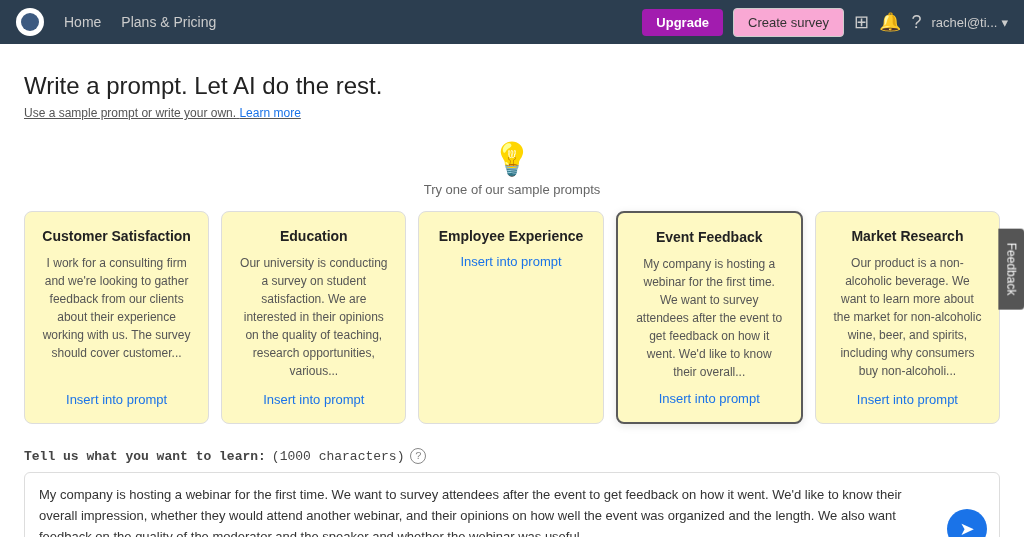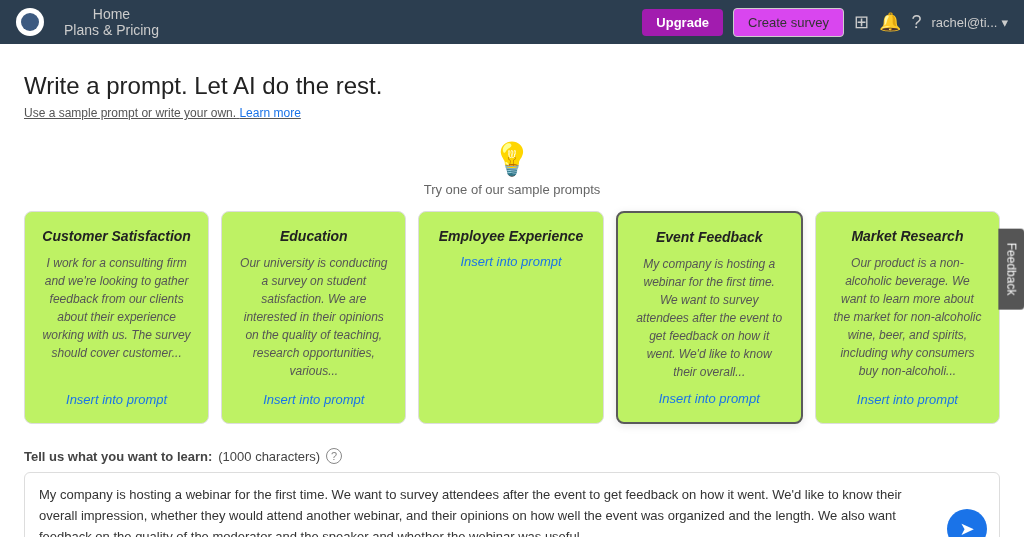--- a/index.html
+++ b/index.html
@@ -19,41 +19,41 @@
       background: #fff;
       border-radius: 50%;
       display: flex; align-items: center; justify-content: center;
       flex-shrink: 0;
     }
     .nav-logo-inner {
       width: 18px; height: 18px;
       border-radius: 50%;
       background: #3d5a80;
     }
-    .nav-links { display: flex; align-items: center; flex-direction: column; }
+    .nav-links { display: flex; gap: 20px; align-items: center; }
     .nav-link {
       color: #ccc;
       font-size: 14px;
       cursor: pointer;
       text-decoration: none;
     }
     .nav-spacer { flex: 1; }
     .nav-actions { display: flex; align-items: center; gap: 10px; }
     .btn-upgrade {
       background: #a21caf;
       color: #fff;
       border: none;
       border-radius: 4px;
       padding: 6px 14px;
       font-size: 13px;
       font-weight: 600;
       cursor: pointer;
     }
     .btn-create-survey {
-      background: #d946ef;
+      background: #f9a8d4;
       color: #333;
       border: 1px solid #ccc;
       border-radius: 4px;
       padding: 6px 14px;
       font-size: 13px;
       font-weight: 500;
       cursor: pointer;
     }
     .nav-icon {
       color: #ccc;
@@ -112,26 +112,25 @@
     .cards-row {
       display: flex;
       gap: 12px;
       margin-bottom: 24px;
     }
     .card {
       flex: 1;
       border: 1px solid #ddd;
       border-radius: 8px;
       padding: 16px;
-      background: #bef264;
+      background: #fef9c3;
       text-align: center;
       display: flex;
       flex-direction: column;
       gap: 10px;
-      font-style: italic;
     }
     .card.active {
       border: 2px solid #5a5a5a;
       box-shadow: 0 2px 8px rgba(0,0,0,0.1);
     }
     .card-title {
       font-size: 14px;
       font-weight: 700;
       color: #222;
     }
@@ -153,20 +152,21 @@
     .textarea-section {
       margin-top: 4px;
     }
     .textarea-label {
       font-size: 13px;
       color: #444;
       margin-bottom: 8px;
       display: flex;
       align-items: center;
       gap: 6px;
+      font-family: Liberation Mono, monospace;
     }
     .textarea-label strong {
       font-weight: 600;
     }
     .help-icon {
       display: inline-flex;
       align-items: center;
       justify-content: center;
       width: 16px; height: 16px;
       border-radius: 50%;

